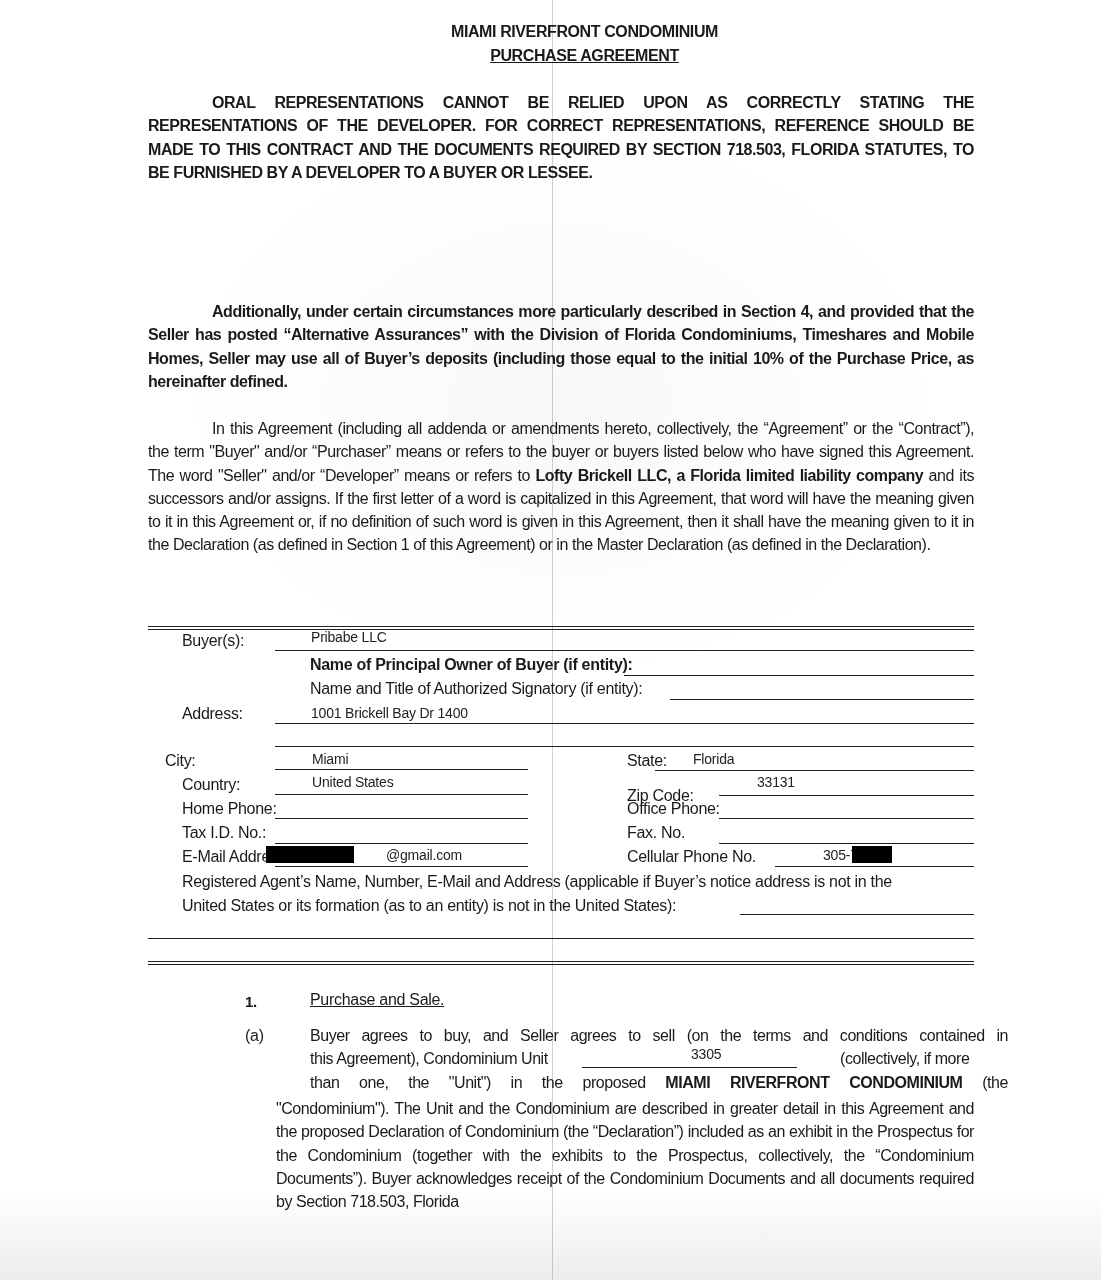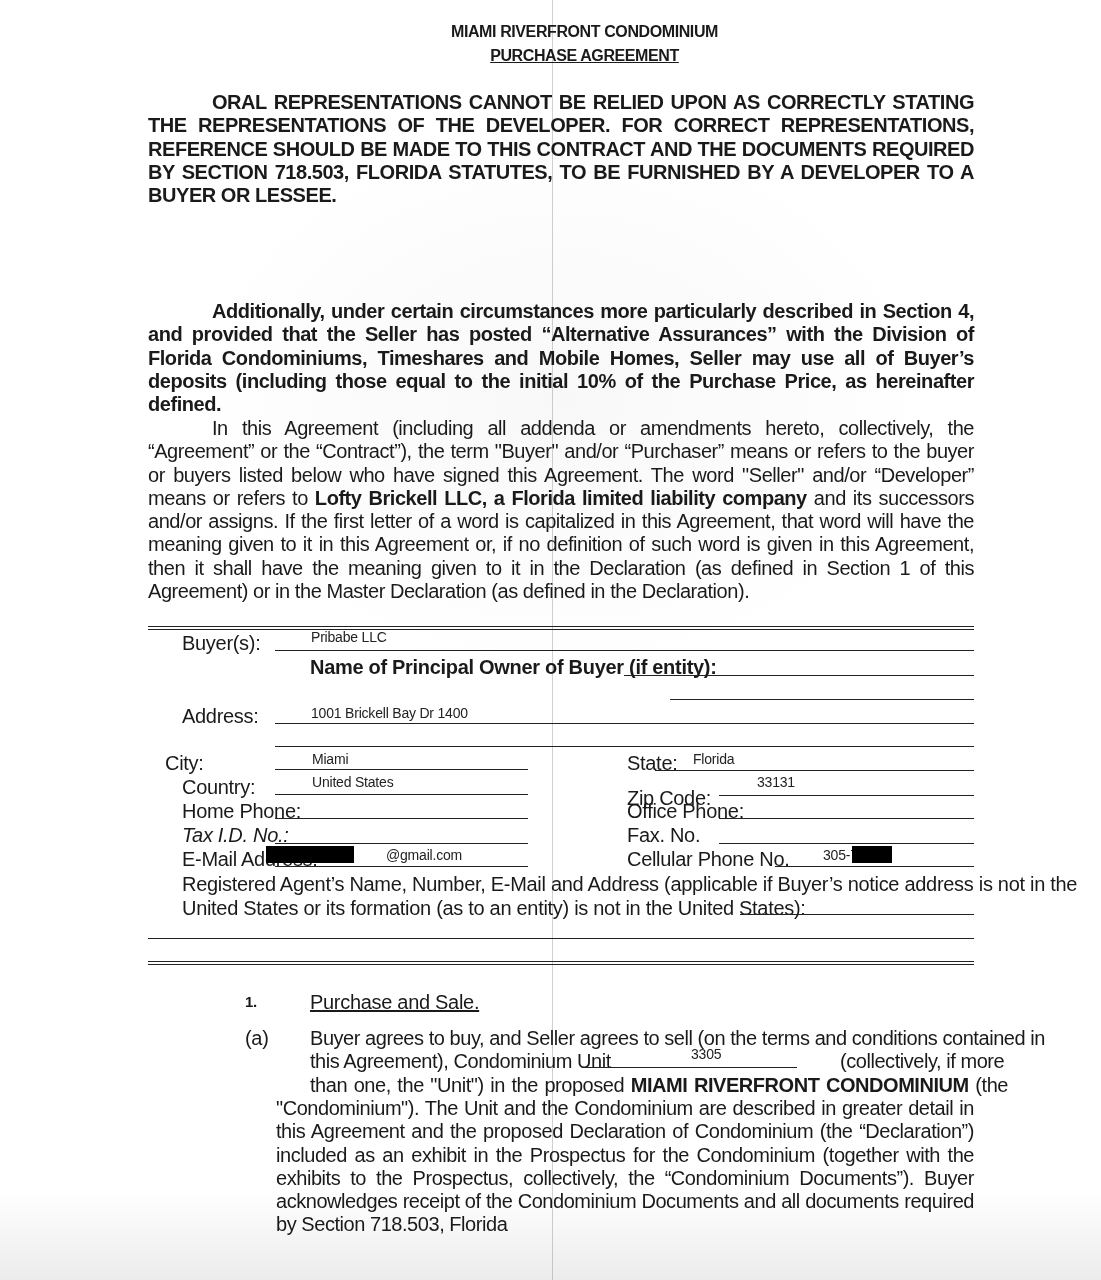--- a/index.html
+++ b/index.html
@@ -20,28 +20,28 @@
     background: radial-gradient(ellipse at center, rgba(235,235,235,0.35) 0%, rgba(255,255,255,0) 70%);
     pointer-events: none;
   }
   .fold {
     position: absolute; left: 552px; top: 0; width: 1px; height: 1280px;
     background: rgba(120,120,120,0.35);
   }
   .t { position: absolute; white-space: nowrap; padding-left: 34px; }
   .hdr { font-weight: bold; font-size: 16px; text-align: center; width: 1101px; left: 0; letter-spacing: -0.4px; }
   .u { text-decoration: underline; }
-  .para { position: absolute; left: 148px; width: 826px; font-size: 20px; line-height: 23.3px; text-align: justify; letter-spacing: -0.45px; }
+  .para { position: absolute; left: 148px; width: 826px; font-size: 16px; line-height: 23.3px; text-align: justify; letter-spacing: -0.45px; }
   .para.bold { font-weight: bold; }
   .para .indent { display: inline-block; width: 64px; }
   .b { font-weight: bold; }
   .fill { font-size: 14px; color: #222; letter-spacing: -0.2px; }
   .line { position: absolute; height: 0; border-top: 1.6px solid #222; }
   .redact { position: absolute; background: #000; }
-  .lbl { font-size: 20px; letter-spacing: -0.3px; }
+  .lbl { font-size: 16px; letter-spacing: -0.3px; }
 </style>
 </head>
 <body>
 
 <div class="page">
   <div class="watermark"></div>
   <div class="fold"></div>
 
   <div class="t hdr" style="top:23px;">MIAMI RIVERFRONT CONDOMINIUM</div>
   <div class="t hdr" style="top:47px;"><span class="u">PURCHASE AGREEMENT</span></div>
@@ -54,39 +54,40 @@
   <div class="line" style="left:148px; top:626px; width:826px;"></div>
   <div class="line" style="left:148px; top:629px; width:826px; border-top-width:1px;"></div>
 
   <div class="t lbl" style="left:148px; top:632px;">Buyer(s):</div>
   <div class="t fill" style="left:277px; top:629px;">Pribabe LLC</div>
   <div class="line" style="left:275px; top:650px; width:699px;"></div>
 
   <div class="t lbl" style="left:276px; top:656px;font-weight:bold;">Name of Principal Owner of Buyer (if entity):</div>
   <div class="line" style="left:624px; top:675px; width:350px;"></div>
 
+  <div class="t lbl" style="left:276px; top:680px;">Name and Title of Authorized Signatory (if entity):</div>
   <div class="line" style="left:670px; top:699px; width:304px;"></div>
 
   <div class="t lbl" style="left:148px; top:705px;">Address:</div>
   <div class="t fill" style="left:277px; top:705px;">1001 Brickell Bay Dr 1400</div>
   <div class="line" style="left:275px; top:723px; width:699px;"></div>
   <div class="line" style="left:275px; top:746px; width:699px;"></div>
 
   <div class="t lbl" style="left:131px; top:752px;">City:</div>
   <div class="t fill" style="left:278px; top:751px;">Miami</div>
   <div class="line" style="left:275px; top:769px; width:253px;"></div>
 
   <div class="t lbl" style="left:148px; top:776px;">Country:</div>
   <div class="t fill" style="left:278px; top:774px;">United States</div>
   <div class="line" style="left:275px; top:794px; width:253px;"></div>
 
   <div class="t lbl" style="left:148px; top:800px;">Home Phone:</div>
   <div class="line" style="left:275px; top:818px; width:253px;"></div>
 
-  <div class="t lbl" style="left:148px; top:824px;font-style:italic;">Tax I.D. No.:</div>
+  <div class="t lbl" style="left:148px; top:824px;">Tax I.D. No.:</div>
   <div class="line" style="left:275px; top:843px; width:253px;"></div>
 
   <div class="t lbl" style="left:148px; top:848px;">E-Mail Address:</div>
   <div class="redact" style="left:266px; top:846px; width:88px; height:17px;"></div>
   <div class="t fill" style="left:352px; top:847px;">@gmail.com</div>
   <div class="line" style="left:275px; top:866px; width:253px;"></div>
 
   <div class="t lbl" style="left:593px; top:752px;">State:</div>
   <div class="t fill" style="left:659px; top:751px;">Florida</div>
   <div class="line" style="left:655px; top:770px; width:319px;"></div>

